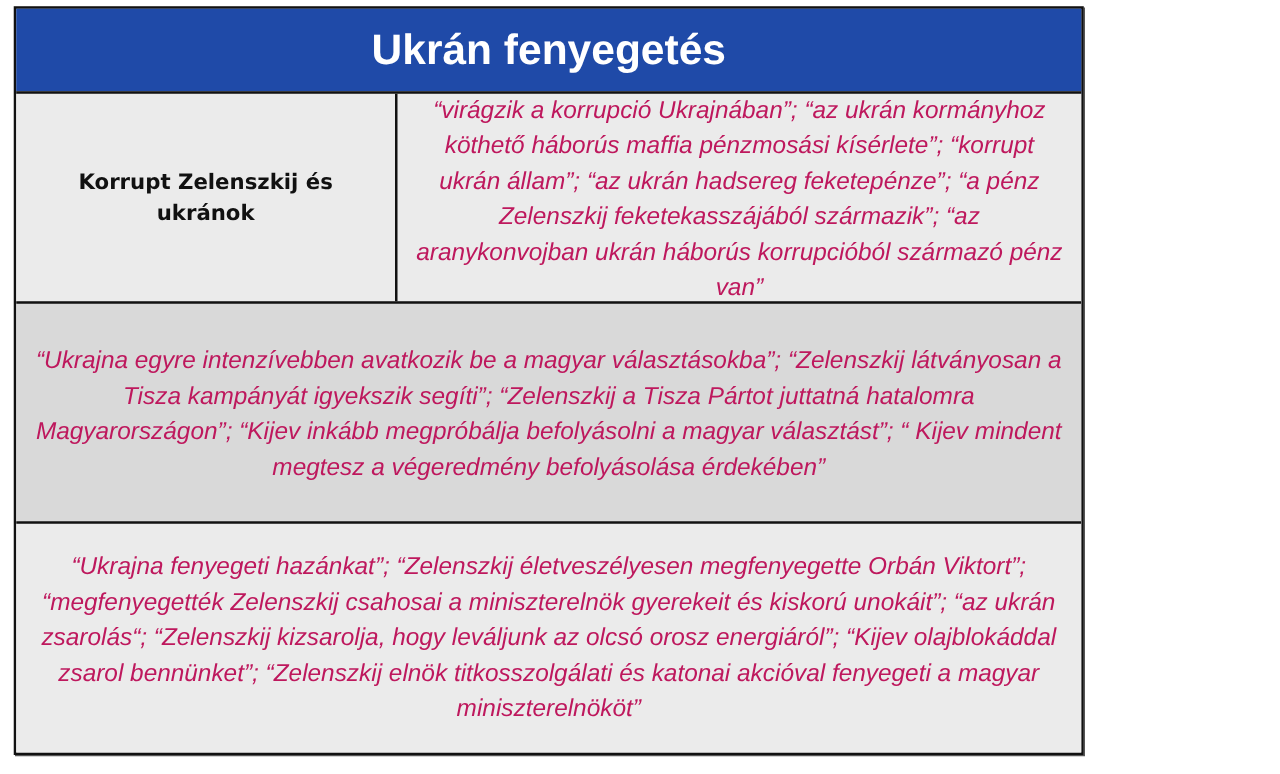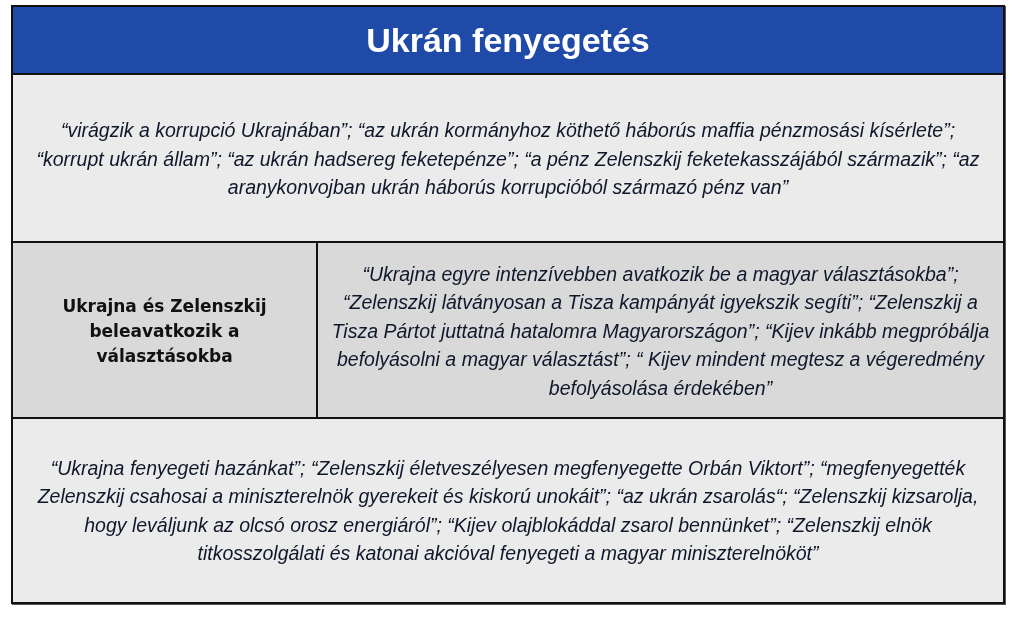--- a/index.html
+++ b/index.html
@@ -10,21 +10,21 @@
   body {
     width: 1024px;
     height: 619px;
     position: relative;
     overflow: hidden;
   }
   .table {
     position: absolute;
     left: 11px;
     top: 5px;
-    width: 994px;
+    width: 856px;
     height: 599px;
     border: 2px solid #111111;
     box-sizing: border-box;
     box-shadow: 1px 1px 0 #555;
     background: #ebebeb;
   }
   .header {
     position: absolute;
     left: 0;
     top: 0;
@@ -82,41 +82,41 @@
     justify-content: center;
     text-align: center;
     padding: 0 12px;
     box-sizing: border-box;
   }
   .quote-text {
     font-family: "Liberation Sans", sans-serif;
     font-style: italic;
     font-size: 19.5px;
     line-height: 28.5px;
-    color: #0f172a;
+    color: #be185d;
   }
 </style>
 </head>
 <body>
 
 <div class="table">
   <div class="header">
     <span class="header-title">Ukrán fenyegetés</span>
   </div>
 
   <div class="row row-1 bordered">
+    <div class="cell-label">
+      <span class="label-text">Korrupt Zelenszkij és ukránok</span>
+    </div>
     <div class="cell-quotes">
       <span class="quote-text">“virágzik a korrupció Ukrajnában”; “az ukrán kormányhoz köthető háborús maffia pénzmosási kísérlete”; “korrupt ukrán állam”; “az ukrán hadsereg feketepénze”; “a pénz Zelenszkij feketekasszájából származik”; “az aranykonvojban ukrán háborús korrupcióból származó pénz van”</span>
     </div>
   </div>
 
   <div class="row row-2">
-    <div class="cell-label">
-      <span class="label-text">Ukrajna és Zelenszkij beleavatkozik a választásokba</span>
-    </div>
     <div class="cell-quotes">
       <span class="quote-text">“Ukrajna egyre intenzívebben avatkozik be a magyar választásokba”; “Zelenszkij látványosan a Tisza kampányát igyekszik segíti”; “Zelenszkij a Tisza Pártot juttatná hatalomra Magyarországon”; “Kijev inkább megpróbálja befolyásolni a magyar választást”; “ Kijev mindent megtesz a végeredmény befolyásolása érdekében”</span>
     </div>
   </div>
 
   <div class="row row-3">
     <div class="cell-quotes">
       <span class="quote-text">“Ukrajna fenyegeti hazánkat”; “Zelenszkij életveszélyesen megfenyegette Orbán Viktort”; “megfenyegették Zelenszkij csahosai a miniszterelnök gyerekeit és kiskorú unokáit”; “az ukrán zsarolás“; “Zelenszkij kizsarolja, hogy leváljunk az olcsó orosz energiáról”; “Kijev olajblokáddal zsarol bennünket”; “Zelenszkij elnök titkosszolgálati és katonai akcióval fenyegeti a magyar miniszterelnököt”</span>
     </div>
   </div>

